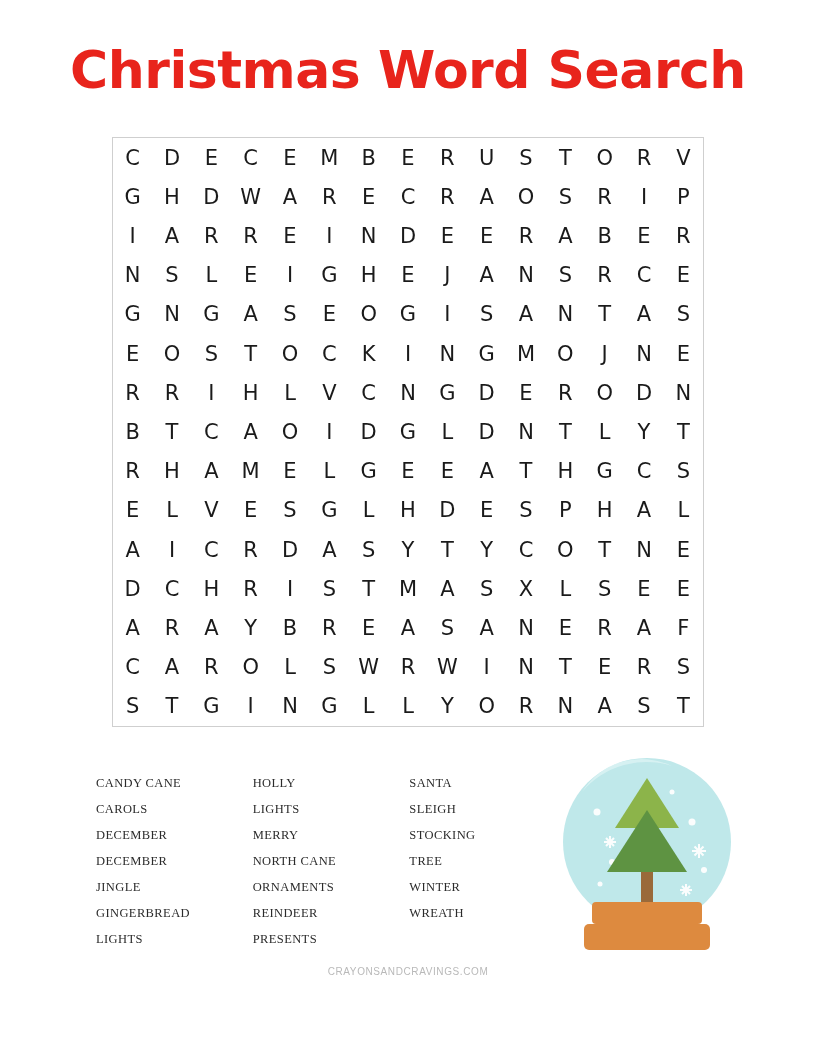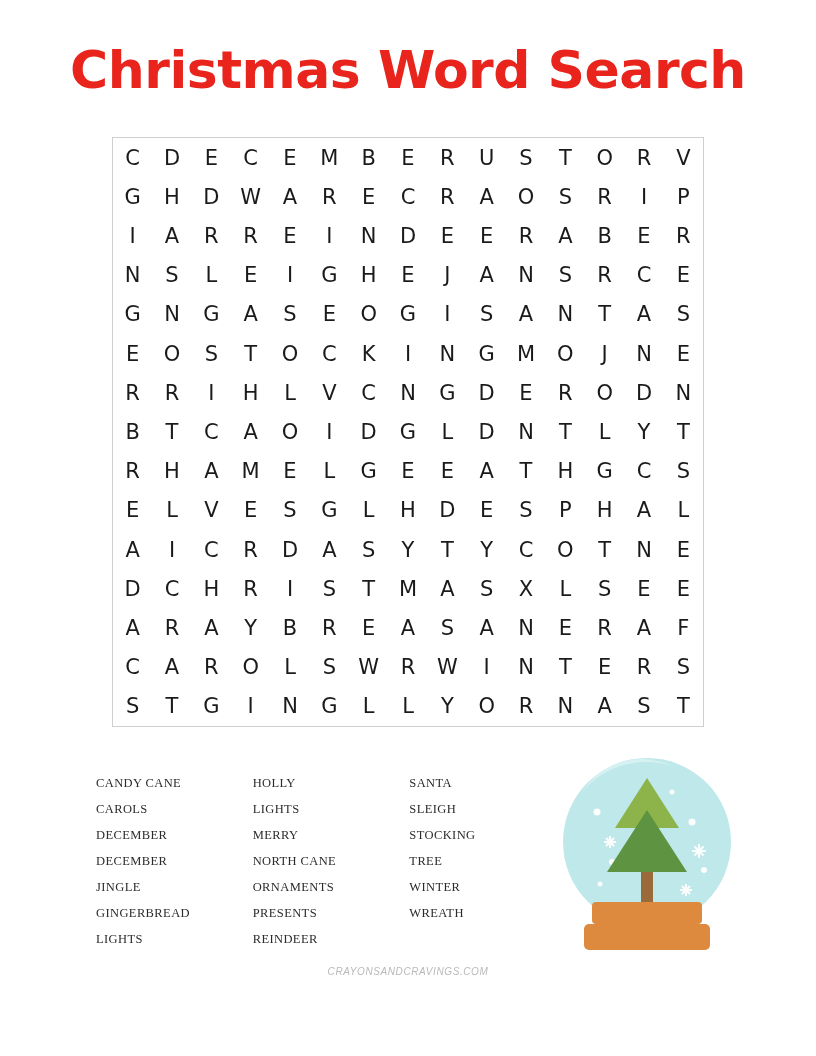--- a/index.html
+++ b/index.html
@@ -80,21 +80,20 @@
   .credit {
     position: absolute;
     left: 0;
     top: 966px;
     width: 816px;
     text-align: center;
     font-size: 10px;
     letter-spacing: 0.6px;
     color: #b9b9b9;
     font-family: "Liberation Sans", sans-serif;
-    font-style: italic;
   }
   .snowglobe {
     position: absolute;
     left: 552px;
     top: 752px;
     width: 190px;
     height: 208px;
   }
 </style>
 </head>
@@ -343,22 +342,22 @@
         <div class="word">JINGLE</div>
         <div class="word">GINGERBREAD</div>
         <div class="word">LIGHTS</div>
       </div>
       <div class="word-col">
         <div class="word">HOLLY</div>
         <div class="word">LIGHTS</div>
         <div class="word">MERRY</div>
         <div class="word">NORTH CANE</div>
         <div class="word">ORNAMENTS</div>
+        <div class="word">REINDEER</div>
         <div class="word">PRESENTS</div>
-        <div class="word">REINDEER</div>
       </div>
       <div class="word-col">
         <div class="word">SANTA</div>
         <div class="word">SLEIGH</div>
         <div class="word">STOCKING</div>
         <div class="word">TREE</div>
         <div class="word">WINTER</div>
         <div class="word">WREATH</div>
       </div>
     </div>

